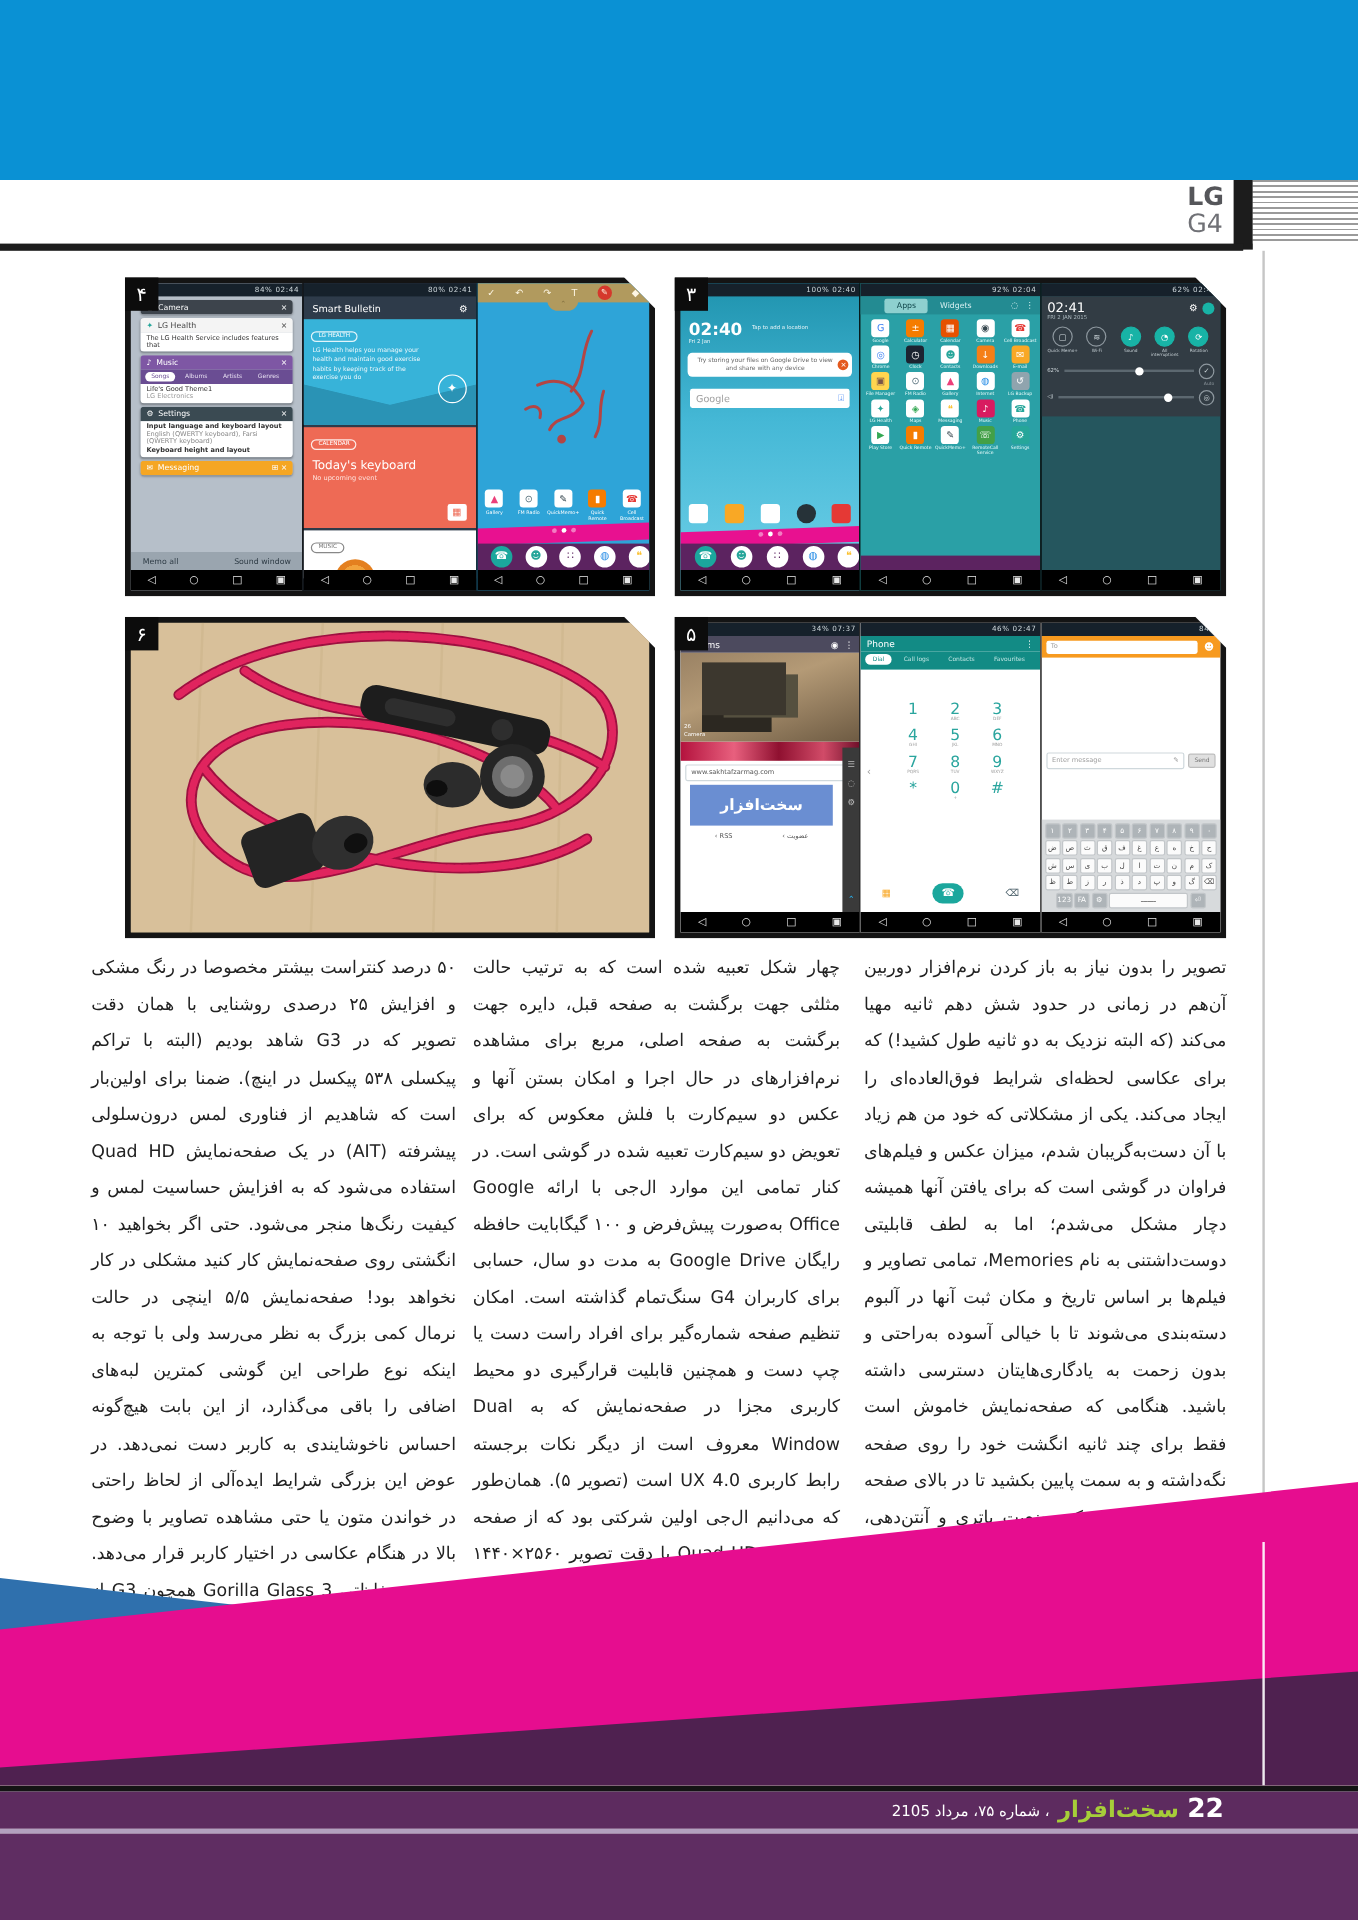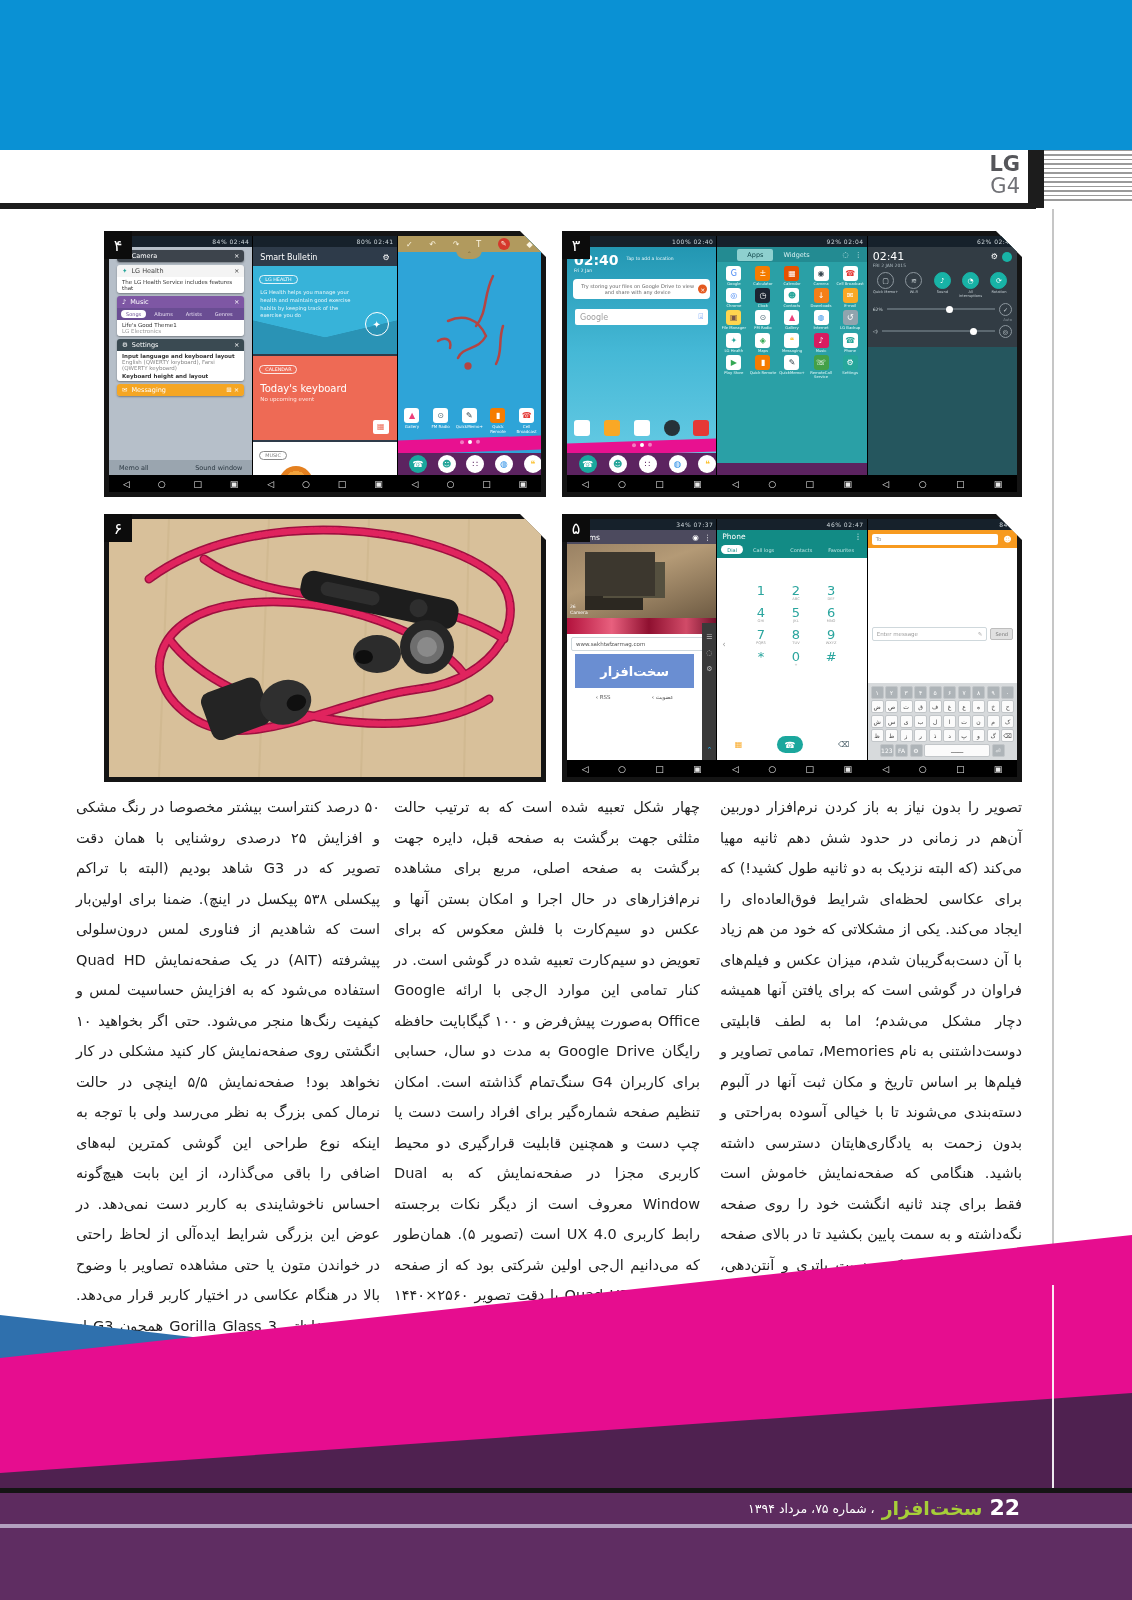--- a/index.html
+++ b/index.html
@@ -3,21 +3,21 @@
 <meta charset="utf-8">
 <style>
   html,body{margin:0;padding:0;background:#e8e8e8;}
   #page{position:relative;width:1132px;height:1600px;background:#ffffff;overflow:hidden;
         font-family:"DejaVu Sans",sans-serif;}
   .abs{position:absolute;}
 
   
   .top-cyan{left:0;top:0;width:1132px;height:150px;background:#0a91d4;}
   .hdr-white{left:0;top:150px;width:1132px;height:53px;background:#ffffff;}
-  .brand{right:112px;top:153px;text-align:right;line-height:22px;}
+  .brand{right:112px;top:153px;line-height:22px;}
   .brand .b1{font-size:21px;font-weight:bold;color:#55565a;}
   .brand .b2{font-size:21px;color:#707176;}
   .hdr-bar{left:1028px;top:150px;width:16px;height:58px;background:#1c1c1c;}
   .hdr-stripes{left:1044px;top:150px;width:88px;height:53px;
      background:repeating-linear-gradient(180deg,#9a9a9a 0 1.5px,#ffffff 1.5px 4.5px);}
   .rule-top{left:0;top:203px;width:1036px;height:6px;background:#1d1d1d;}
   .vline-top{left:1052px;top:209px;width:2px;height:1076px;background:#c6c6c6;}
   .vline-bottom{left:1052px;top:1285px;width:2px;height:203px;background:rgba(255,255,255,.9);}
 
   
@@ -88,21 +88,21 @@
   .memo-apps .ma{display:flex;flex-direction:column;align-items:center;width:24px;}
   .memo-apps .ic{width:15px;height:15px;border-radius:3px;display:flex;align-items:center;
                  justify-content:center;font-size:8px;color:#fff;}
   .memo-apps .lb{font-size:4px;color:#fff;margin-top:1px;text-align:center;}
   .pinkstripe{position:absolute;left:0;bottom:40px;width:100%;height:14px;background:#e81190;
               transform:skewY(-2deg);}
   .memo-dock{position:absolute;left:0;bottom:17px;width:100%;background:#5c2360;}
 
   
   .home{background:linear-gradient(180deg,#1f93ae 0,#45b8d6 45%,#6fd0e8 100%);height:100%;}
-  .clockw{color:#fff;padding:5px 7px 0 7px;display:flex;gap:8px;align-items:flex-start;}
+  .clockw{color:#fff;padding:20px 7px 0 7px;display:flex;gap:8px;align-items:flex-start;}
   .clockw .big{font-size:14px;font-weight:bold;}
   .clockw .sm{font-size:4.5px;opacity:.9;}
   .tipcard{background:#fff;border-radius:4px;margin:6px 6px 0 6px;padding:4px 14px 4px 6px;
            font-size:5px;color:#666;position:relative;text-align:center;}
   .tipcard .xx{position:absolute;right:3px;top:50%;transform:translateY(-50%);width:9px;height:9px;
                border-radius:50%;background:#e4591f;color:#fff;font-size:6px;text-align:center;line-height:9px;}
   .gsearch{background:#fff;border-radius:2px;margin:10px 8px 0 8px;height:16px;display:flex;
            align-items:center;justify-content:space-between;padding:0 5px;font-size:8px;color:#9e9e9e;}
   .home-row{position:absolute;left:0;bottom:56px;width:100%;display:flex;justify-content:space-around;}
   .home-row .ic{width:16px;height:16px;border-radius:3px;}
@@ -855,18 +855,18 @@
     <polygon points="0,85 480,140 0,140" fill="#2f70ad"></polygon>
     <polygon points="0,128 1132,5 1132,258 0,258" fill="#e60d8f"></polygon>
     <polygon points="0,243 1132,163 1132,258 0,258" fill="#4f2150"></polygon>
   </svg>
   <div class="abs vline-bottom"></div>
   <div class="abs rule-bottom"></div>
   <div class="abs foot-band"></div>
   <div class="foot-content">
     <span class="pnum">22</span>
     <span class="maglogo">سخت‌افزار</span>
-    <span class="issue">، شماره ۷۵، مرداد ۱۳۹۴</span>
+    <span class="issue">، شماره ۷۵، مرداد 2105</span>
   </div>
   <div class="abs foot-lav"></div>
   <div class="abs foot-purple"></div>
 
 </div>
 
 </body></html>

